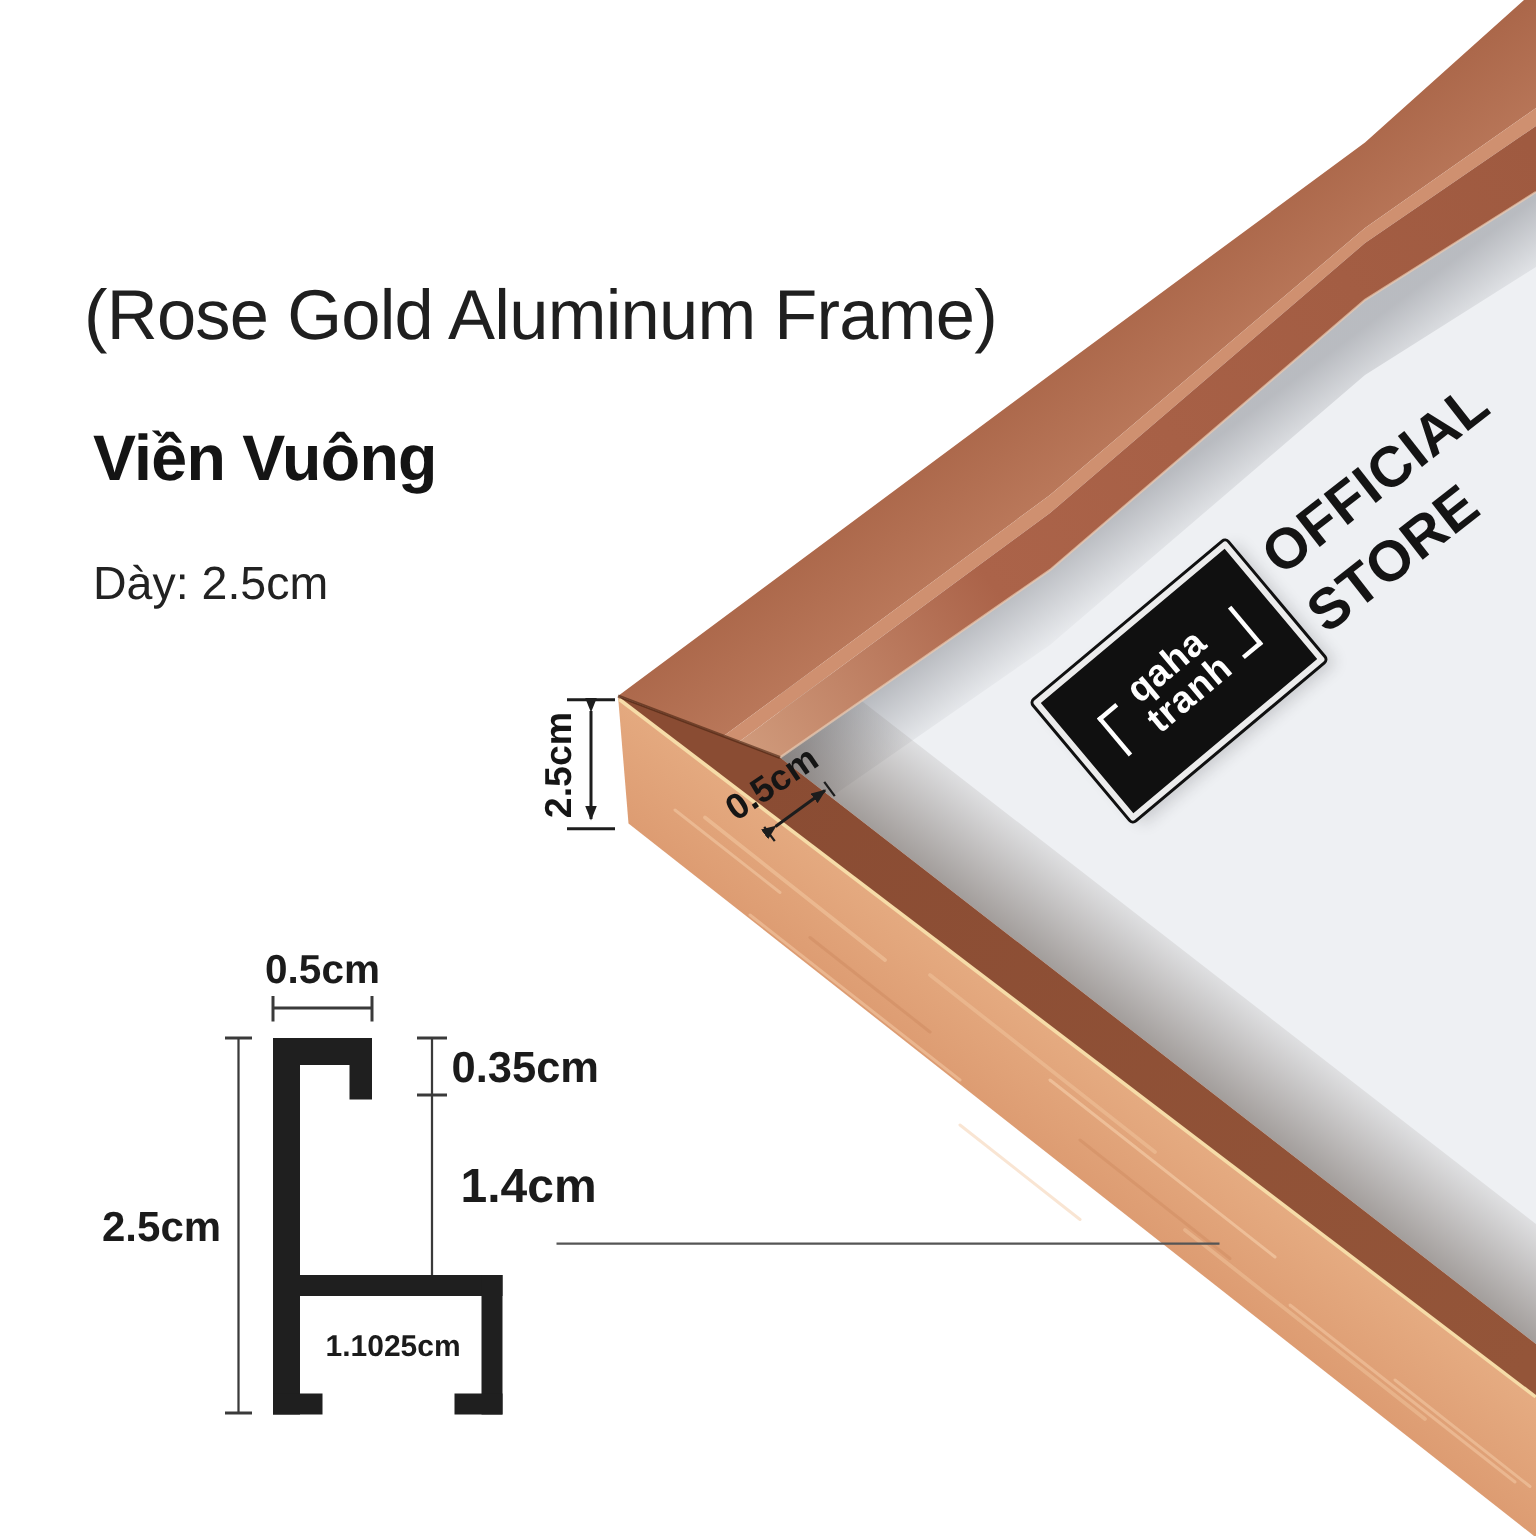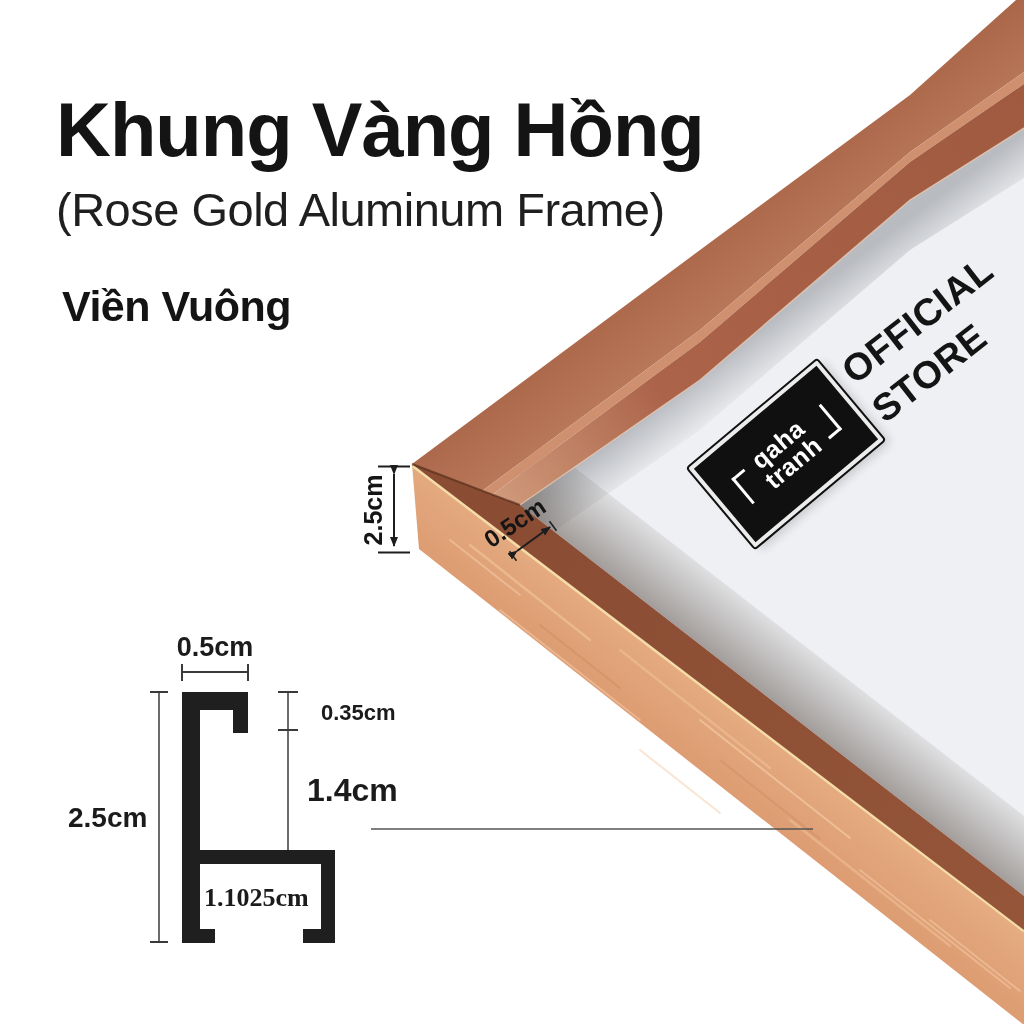--- a/index.html
+++ b/index.html
@@ -25,24 +25,24 @@
     color:#141414;line-height:1.1;white-space:nowrap;
   }
   .spec-line1{left:62px;top:334px;font-size:31px;font-weight:400;color:#222;line-height:1.1;white-space:nowrap;}
   .spec-line2{left:62px;top:372px;font-size:31px;font-weight:400;color:#222;line-height:1.1;white-space:nowrap;}
 
   
   .dim{
     font-weight:700;color:#1b1b1b;line-height:1;white-space:nowrap;
   }
   .d-top   {left:215px;top:647px;font-size:27px;transform:translate(-50%,-50%);}
-  .d-lip   {left:321px;top:713px;font-size:22px;transform:translate(0,-50%);text-align:right;}
+  .d-lip   {left:301px;top:713px;font-size:29px;transform:translate(0,-50%);text-align:right;}
   .d-inner {left:307px;top:790px;font-size:32px;transform:translate(0,-50%);}
   .d-total {left:68px; top:818px;font-size:28px;transform:translate(0,-50%);}
-  .d-bottom{left:204px;top:898px;font-size:26px;transform:translate(0,-50%);font-family:Liberation Serif, serif;}
+  .d-bottom{left:217px;top:898px;font-size:20px;transform:translate(0,-50%);}
 
   
   .p-thick{
     left:373px;top:510px;font-size:25px;font-weight:700;color:#151515;
     transform:translate(-50%,-50%) rotate(-90deg);white-space:nowrap;line-height:1;
   }
   .p-border{
     left:515px;top:523px;font-size:24px;font-weight:700;color:#151515;
     transform:translate(-50%,-50%) rotate(-34deg);white-space:nowrap;line-height:1;
   }
@@ -168,23 +168,23 @@
       <line x1="278" y1="730" x2="298" y2="730"></line>
 
       <line x1="159" y1="692" x2="159" y2="942" stroke-width="1.5"></line>
       <line x1="150" y1="692" x2="168" y2="692"></line>
       <line x1="150" y1="942" x2="168" y2="942"></line>
 
       <line x1="371" y1="829" x2="813" y2="829" stroke="#555" stroke-width="1.5"></line>
     </g>
   </svg>
 
-  <div class="abs title">Khung Vàng Hồng</div>
   <div class="abs spec-heading">Viền Vuông</div>
   <div class="abs subtitle">(Rose Gold Aluminum Frame)</div>
+  <div class="abs spec-line2">Dày: 2.5cm</div>
 
   <div class="abs p-thick">2.5cm</div>
   <div class="abs p-border">0.5cm</div>
 
   <div class="abs badge">
     <span class="bracket bracket-left"></span>
     <span class="badge-text">
       <span>qaha</span><br>
       <span>tranh</span>
     </span>

